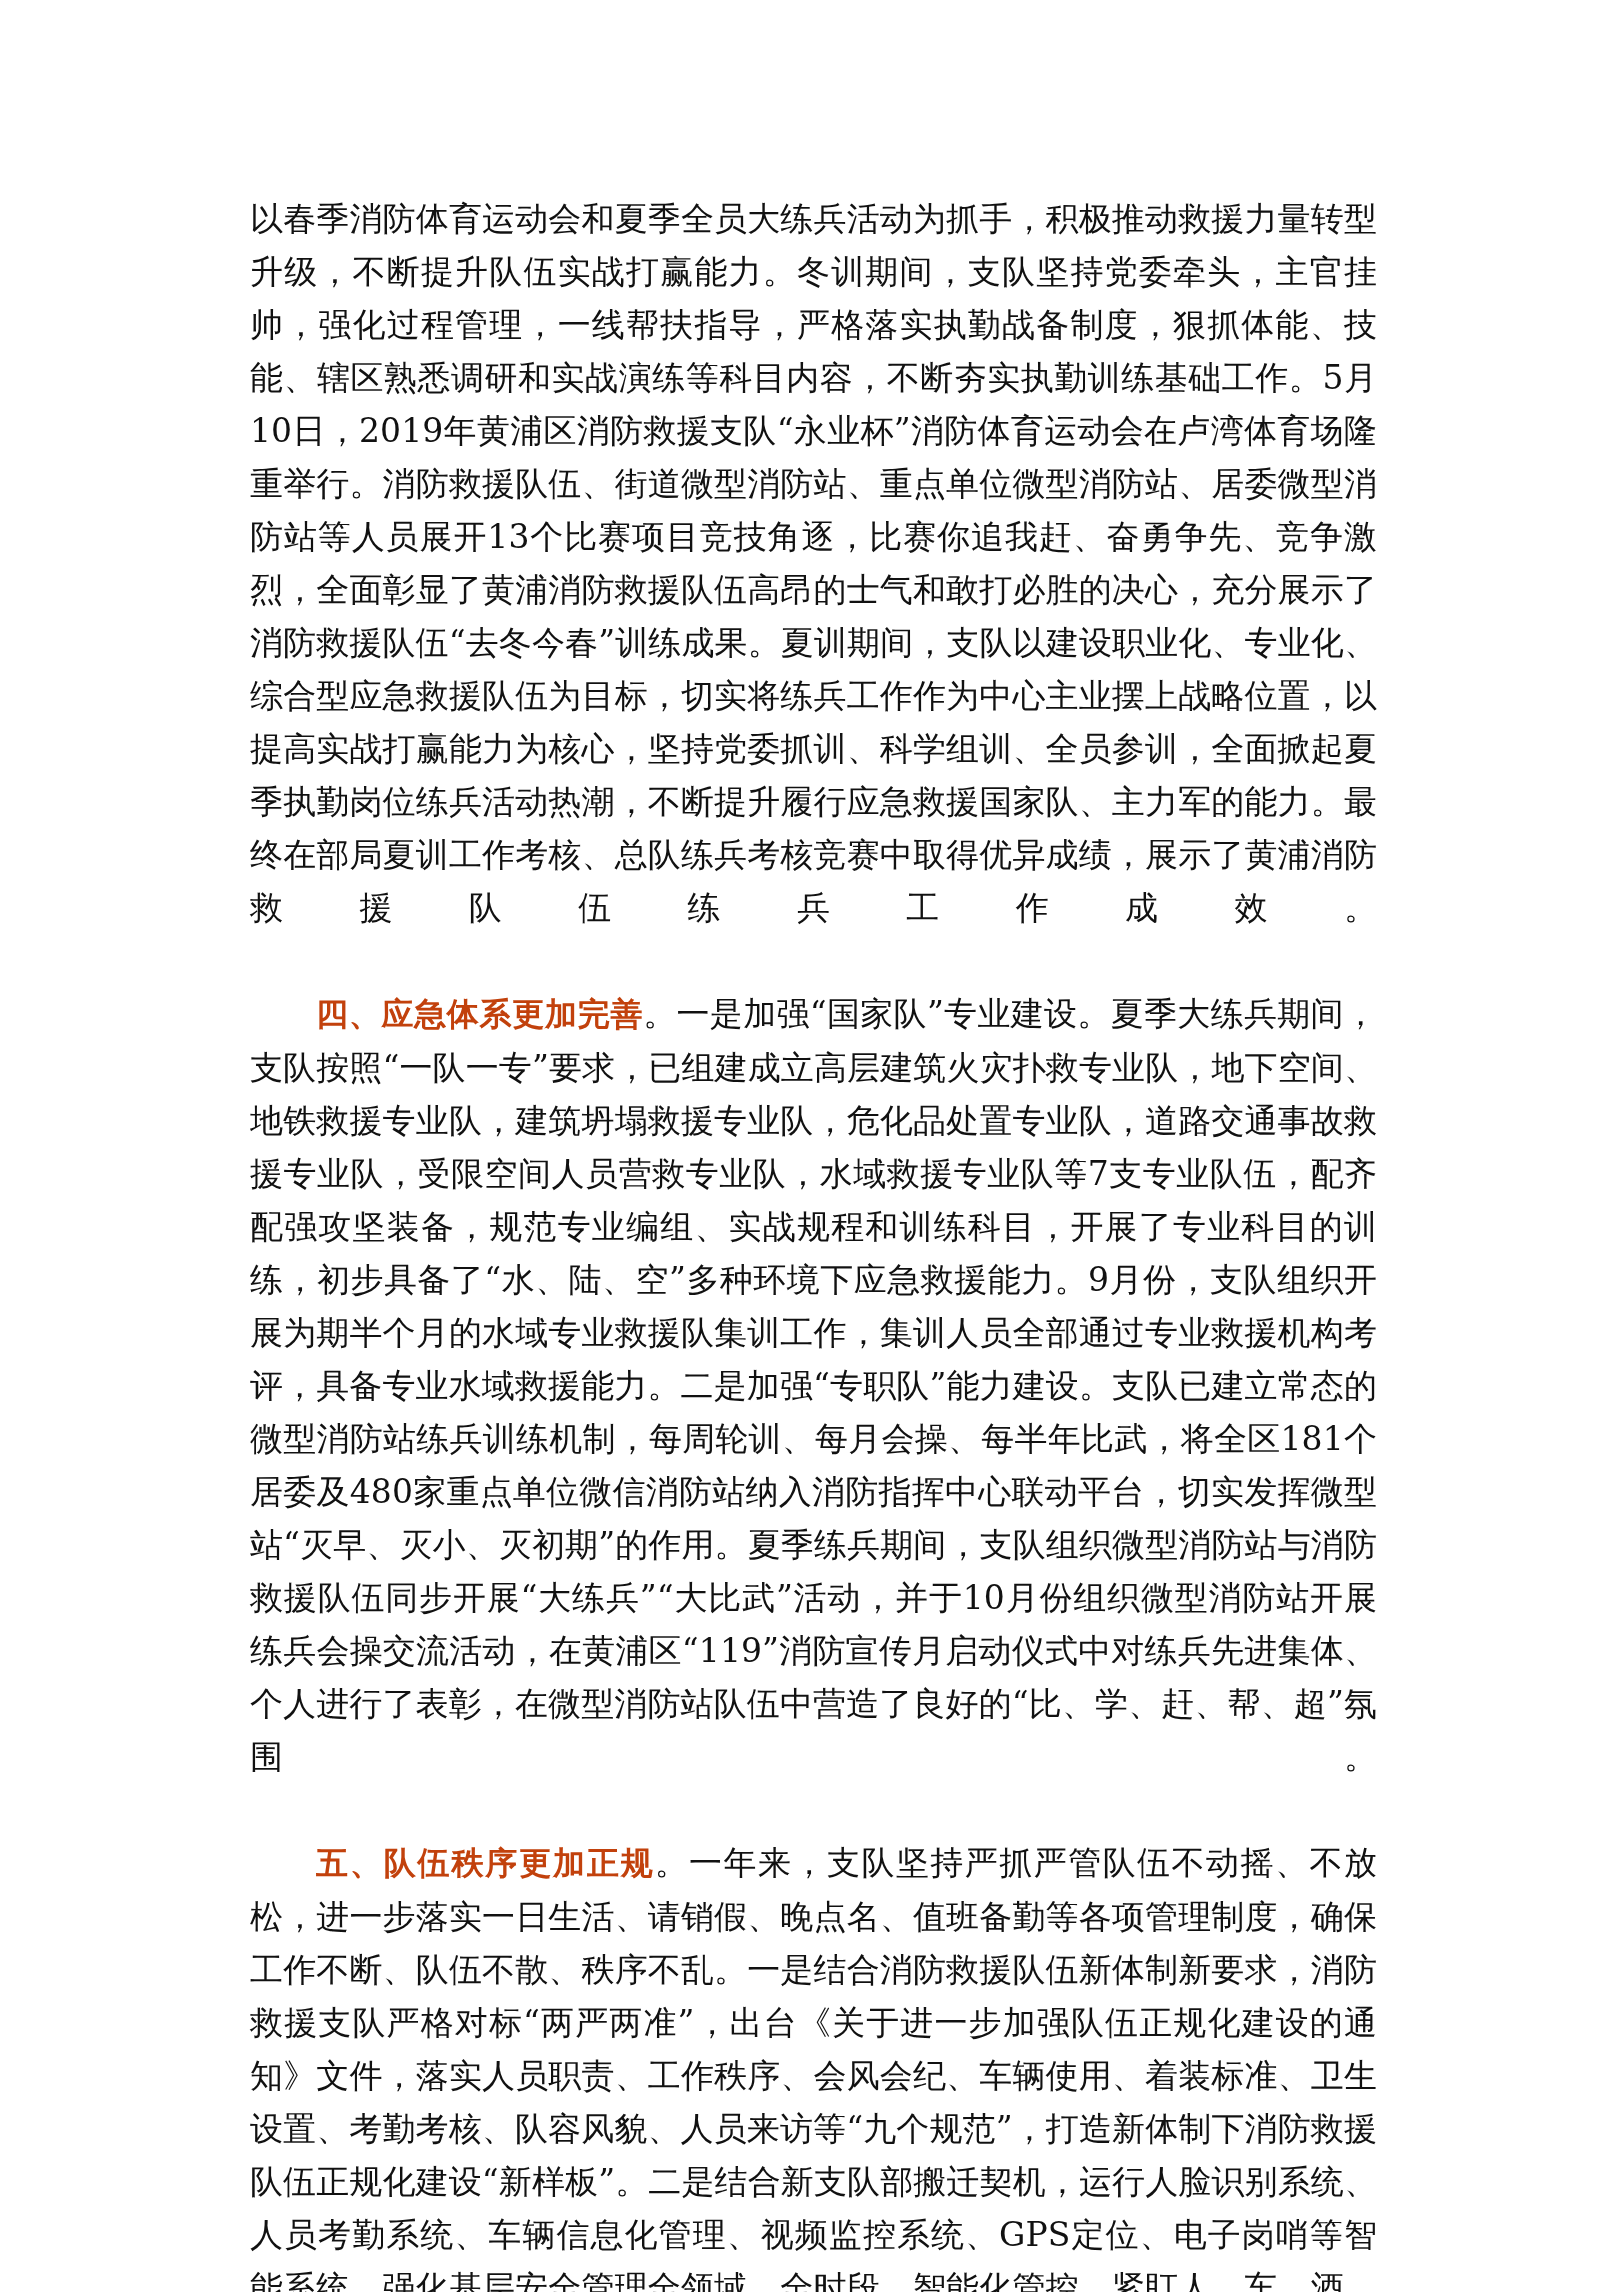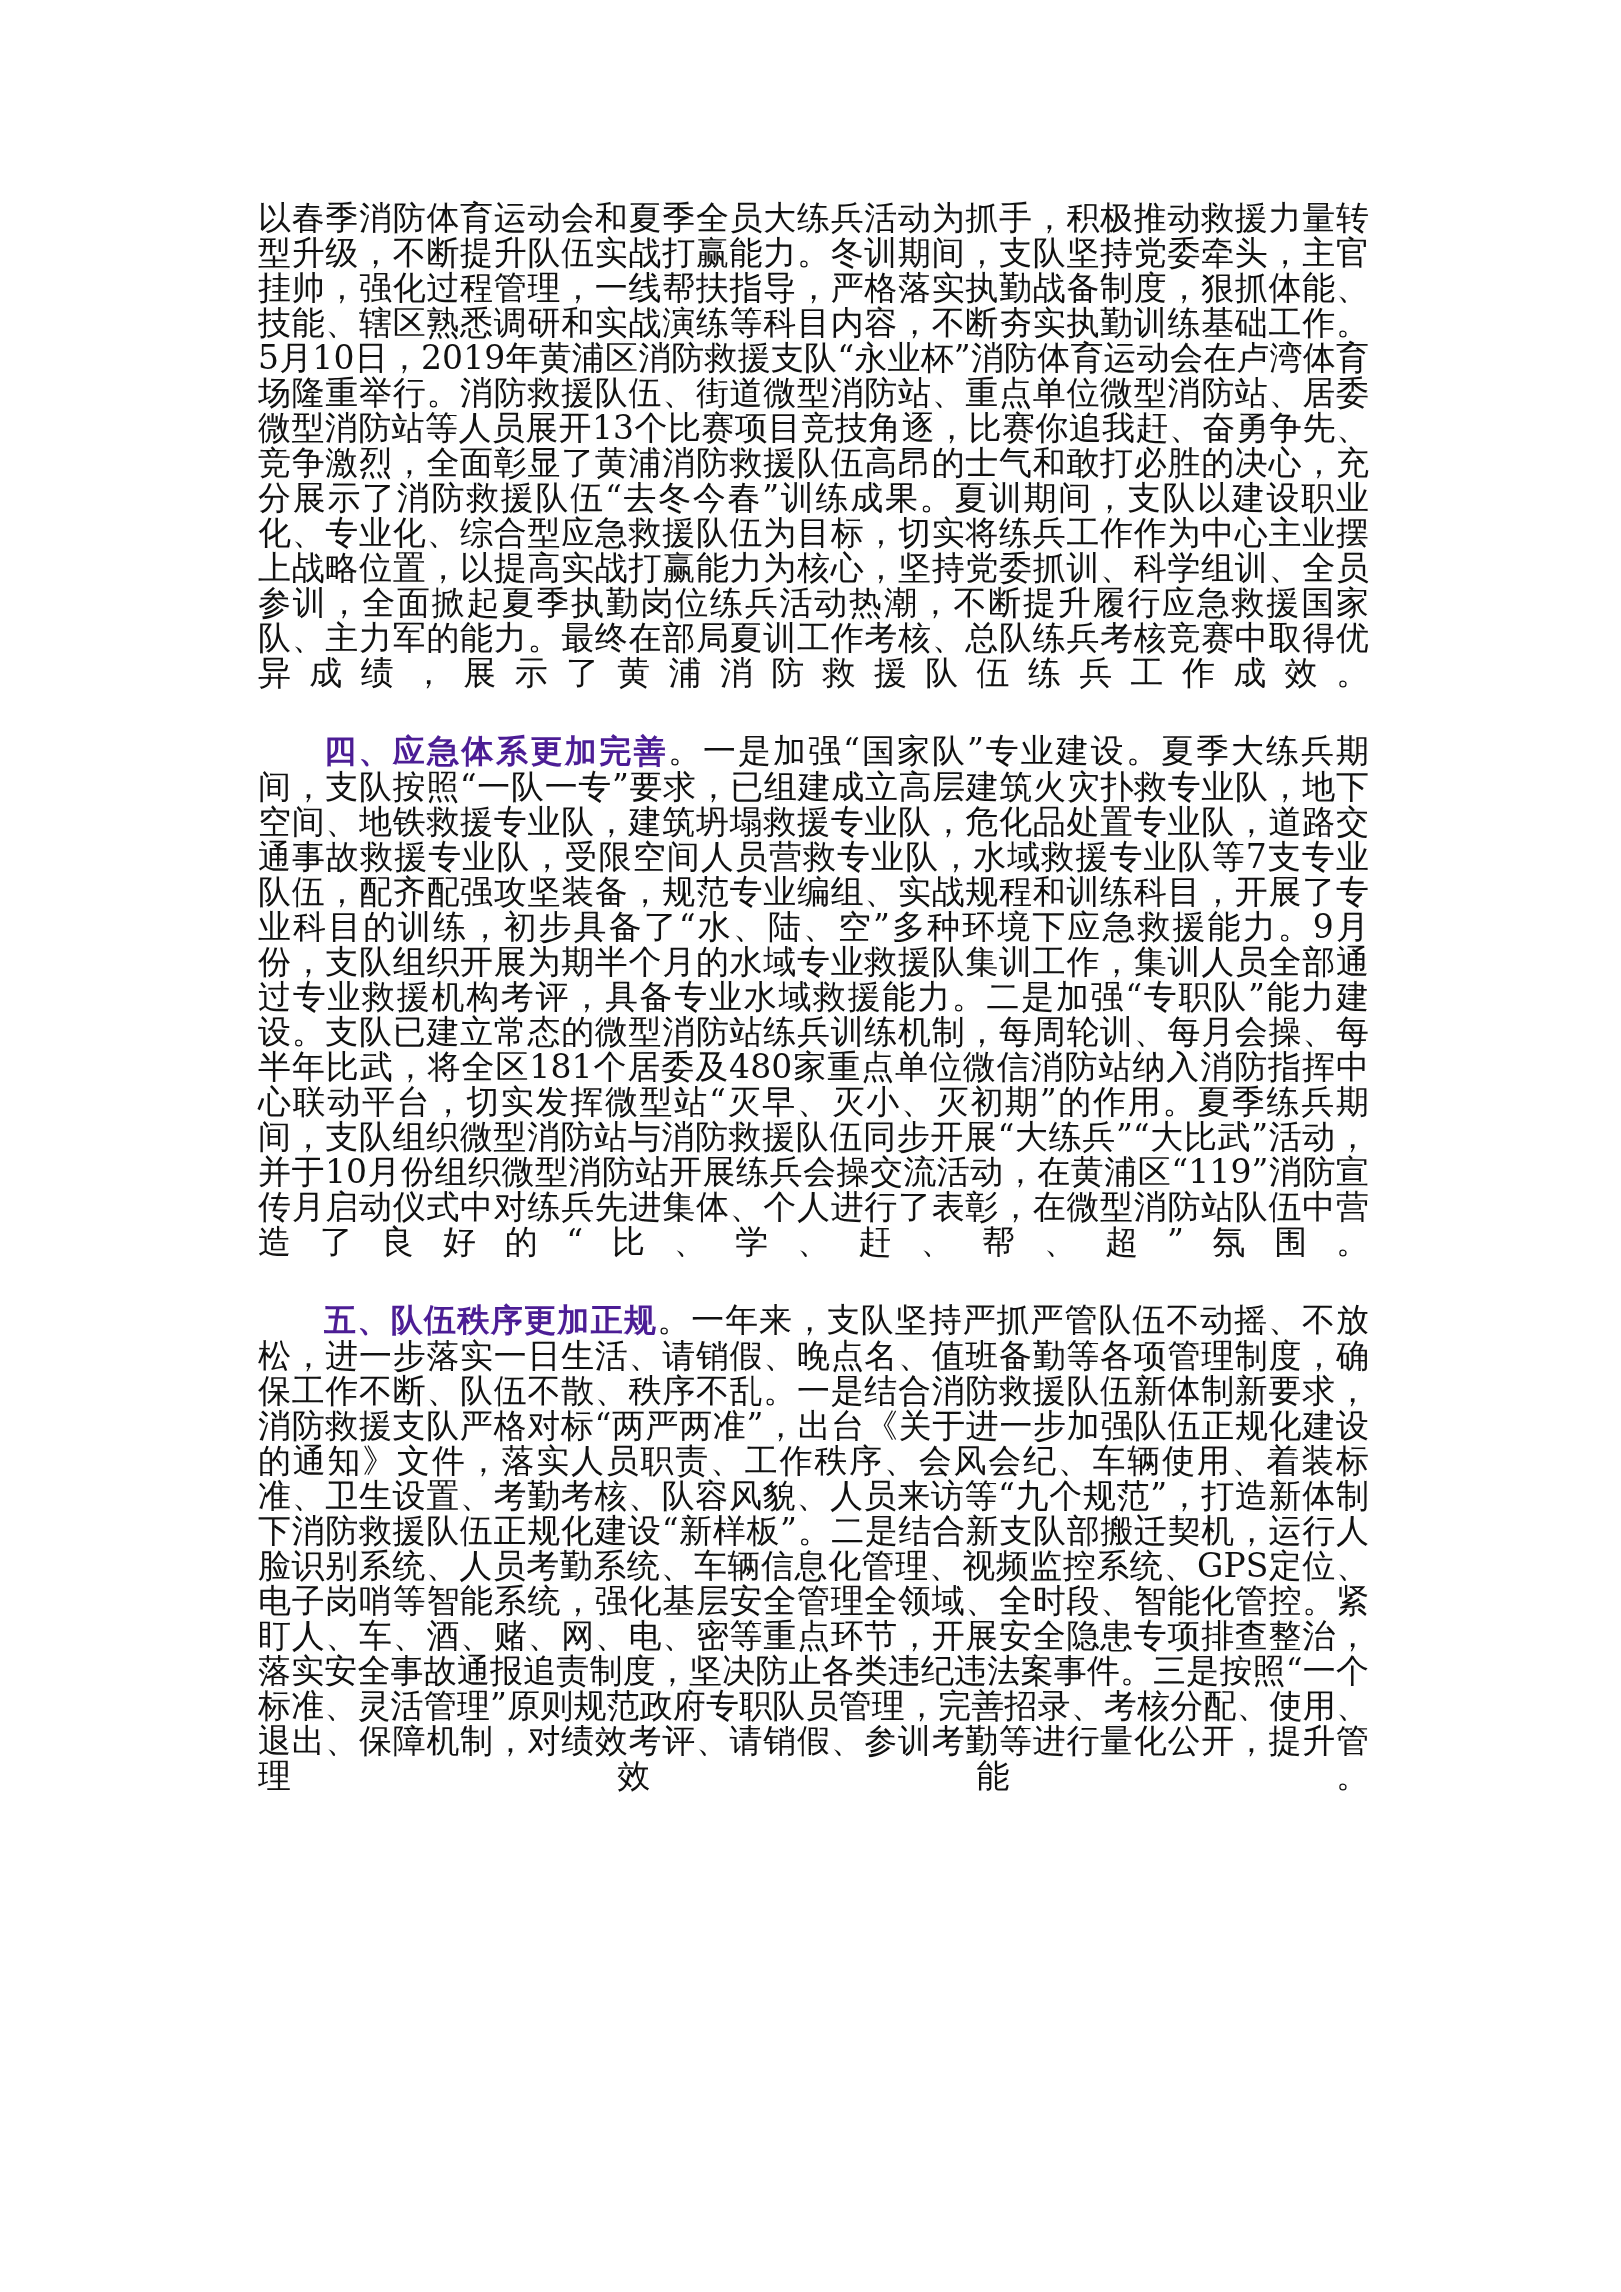--- a/index.html
+++ b/index.html
@@ -22,44 +22,44 @@
     height: 2293px;
     background: #ffffff;
     padding: 192px 244px 0 250px;
   }
 
   .doc-body {
     width: 1127px;
   }
 
   p.para {
-    margin: 8px;
+    margin: 0;
     padding: 0;
     font-size: 33px;
-    line-height: 35px;
+    line-height: 53px;
     text-align: justify;
     text-justify: inter-character;
     letter-spacing: 0.1px;
     font-family: "DejaVu Serif", "Liberation Serif", serif;
     font-weight: 400;
     color: #111111;
     word-break: break-all;
     hyphens: none;
   }
 
   p.para.indent {
     text-indent: 66px;
   }
 
   .heading-run {
     font-weight: 700;
     font-family: "DejaVu Sans", "Liberation Sans", sans-serif;
     font-size: 32px;
     letter-spacing: 0.5px;
-    color: #4c1d95;
+    color: #c2410c;
   }
 
   
   p.para::after {
     content: "";
     display: inline-block;
     width: 100%;
   }
 </style>
 </head>

